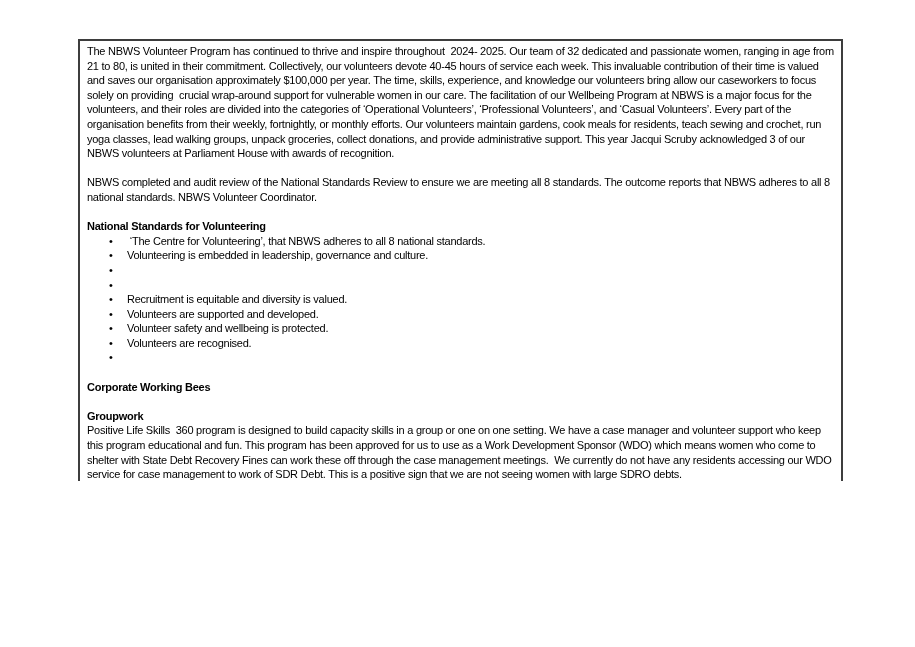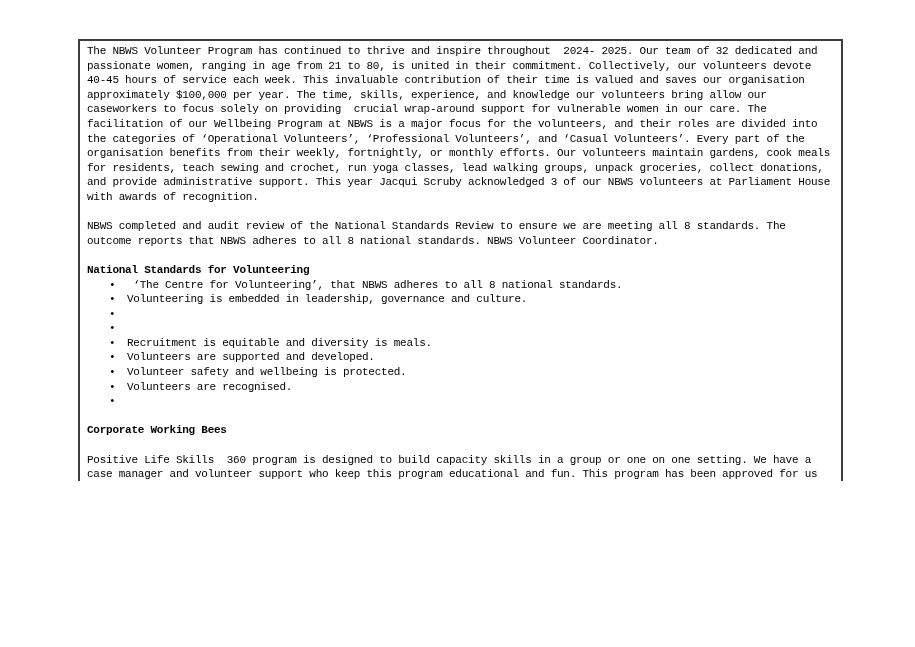--- a/index.html
+++ b/index.html
@@ -5,21 +5,21 @@
   html, body {
     margin: 0;
     padding: 0;
     background: #ffffff;
   }
   .page {
     position: relative;
     width: 915px;
     height: 481px;
     background: #ffffff;
-    font-family: Liberation Mono, monospace;
+    font-family: Liberation Sans, sans-serif;
     color: #000000;
     overflow: hidden;
   }
   .content-box {
     position: absolute;
     left: 78px;
     top: 39px;
     width: 765px;
     height: 529px;
     box-sizing: border-box;
@@ -95,21 +95,21 @@
           <span class="li-text">Volunteering is embedded in leadership, governance and culture.</span>
         </li>
         <li>
           <span class="bullet">•</span>
         </li>
         <li>
           <span class="bullet">•</span>
         </li>
         <li>
           <span class="bullet">•</span>
-          <span class="li-text">Recruitment is equitable and diversity is meals.</span>
+          <span class="li-text">Recruitment is equitable and diversity is valued.</span>
         </li>
         <li>
           <span class="bullet">•</span>
           <span class="li-text">Volunteers are supported and developed.</span>
         </li>
         <li>
           <span class="bullet">•</span>
           <span class="li-text">Volunteer safety and wellbeing is protected.</span>
         </li>
         <li>
@@ -120,20 +120,21 @@
           <span class="bullet">•</span>
         </li>
       </ul>
     </div>
 
     <div class="block">
       <div class="heading">Corporate Working Bees</div>
     </div>
 
     <div class="block">
+      <div class="heading">Groupwork</div>
       <div class="para">Positive Life Skills  360 program is designed to build capacity skills in a group or one on one setting. We have a case manager and volunteer support who keep this program educational and fun. This program has been approved for us to use as a Work Development Sponsor (WDO) which means women who come to shelter with State Debt Recovery Fines can work these off through the case management meetings.  We currently do not have any residents accessing our WDO service for case management to work of SDR Debt. This is a positive sign that we are not seeing women with large SDRO debts.</div>
     </div>
 
   </div>
 
   <div class="footer-page-number">45</div>
 
   <div class="doc-reference">2025/805381</div>
 
 </div>

